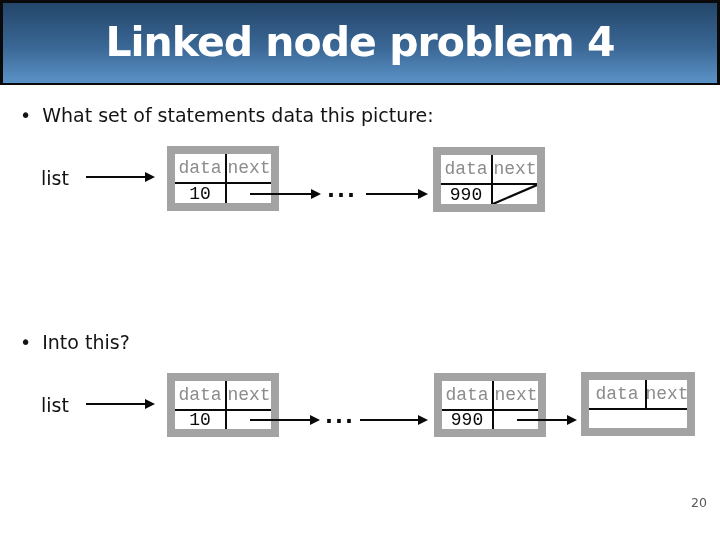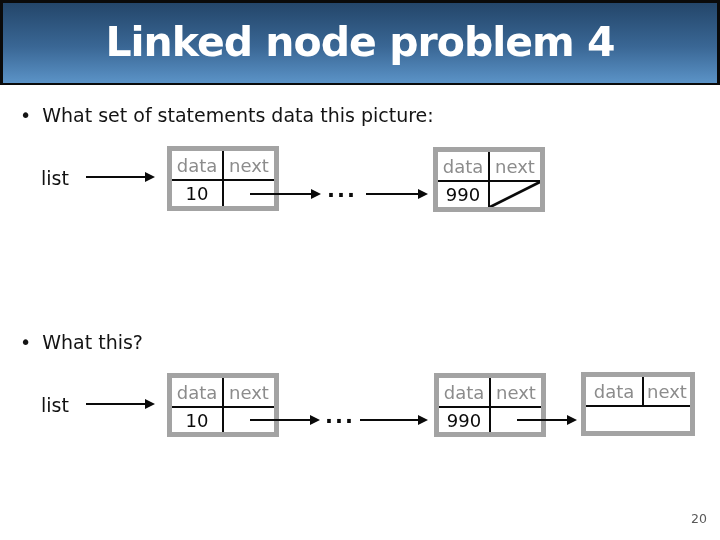--- a/index.html
+++ b/index.html
@@ -33,41 +33,41 @@
 
   .arrow { position:absolute; height:2px; background:#0a0a0a; }
   .arrow::after {
     content:""; position:absolute; right:-10px; top:-4px;
     border-left:10px solid #0a0a0a;
     border-top:5px solid transparent; border-bottom:5px solid transparent;
   }
 
   .node {
     position:absolute; box-sizing:border-box;
-    border:5px solid #a3a3a3; background:#ffffff;
-    display:grid; grid-template-columns:52px 1fr; grid-template-rows:30px 1fr;
+    border:8px solid #a3a3a3; background:#ffffff;
+    display:grid; grid-template-columns:52px 1fr; grid-template-rows:30px 1fr;font-family:Liberation Mono, monospace;
   }
   .node.wide-col { grid-template-columns:58px 1fr; }
   .cell {
     box-sizing:border-box; display:flex;
     align-items:center; justify-content:center; overflow:hidden;
   }
   .hdr { color:#8c8c8c; font-size:18px; border-bottom:2px solid #0a0a0a; }
   .col1 { border-right:2px solid #0a0a0a; }
   .val { font-size:18px; color:#0a0a0a; }
   .next-cell { position:relative; }
   .next-cell svg { position:absolute; left:0; top:0; width:100%; height:100%; }
 
   .dots {
     position:absolute; font-size:21px; font-weight:bold;
     color:#0a0a0a; letter-spacing:2px; line-height:1;
   }
 
   .page-number {
-    position:absolute; right:13px; top:511px;
+    position:absolute; right:13px; top:495px;
     font-size:12.5px; color:#595959;
   }
 </style>
 </head>
 <body>
 
 <div class="slide">
 
   <div class="title-bar">
     <div class="title-text">Linked node problem 4</div>
@@ -98,21 +98,21 @@
     <div class="cell val col1">990</div>
     <div class="cell next-cell">
       <svg viewBox="0 0 53 27" preserveAspectRatio="none">
         <line x1="0" y1="27" x2="53" y2="0" stroke="#0a0a0a" stroke-width="3"></line>
       </svg>
     </div>
   </div>
 
   <div class="bullet" style="left:20px; top:331px;">
     <span>•</span>
-    <span>What this?</span>
+    <span>Into this?</span>
   </div>
 
   <div class="list-label" style="left:33px; top:394px;">list</div>
   <div class="arrow" style="left:86px; top:403px; width:59px;"></div>
 
   <div class="node" style="left:167px; top:373px; width:112px; height:64px;">
     <div class="cell hdr col1">data</div>
     <div class="cell hdr">next</div>
     <div class="cell val col1">10</div>
     <div class="cell next-cell"></div>

